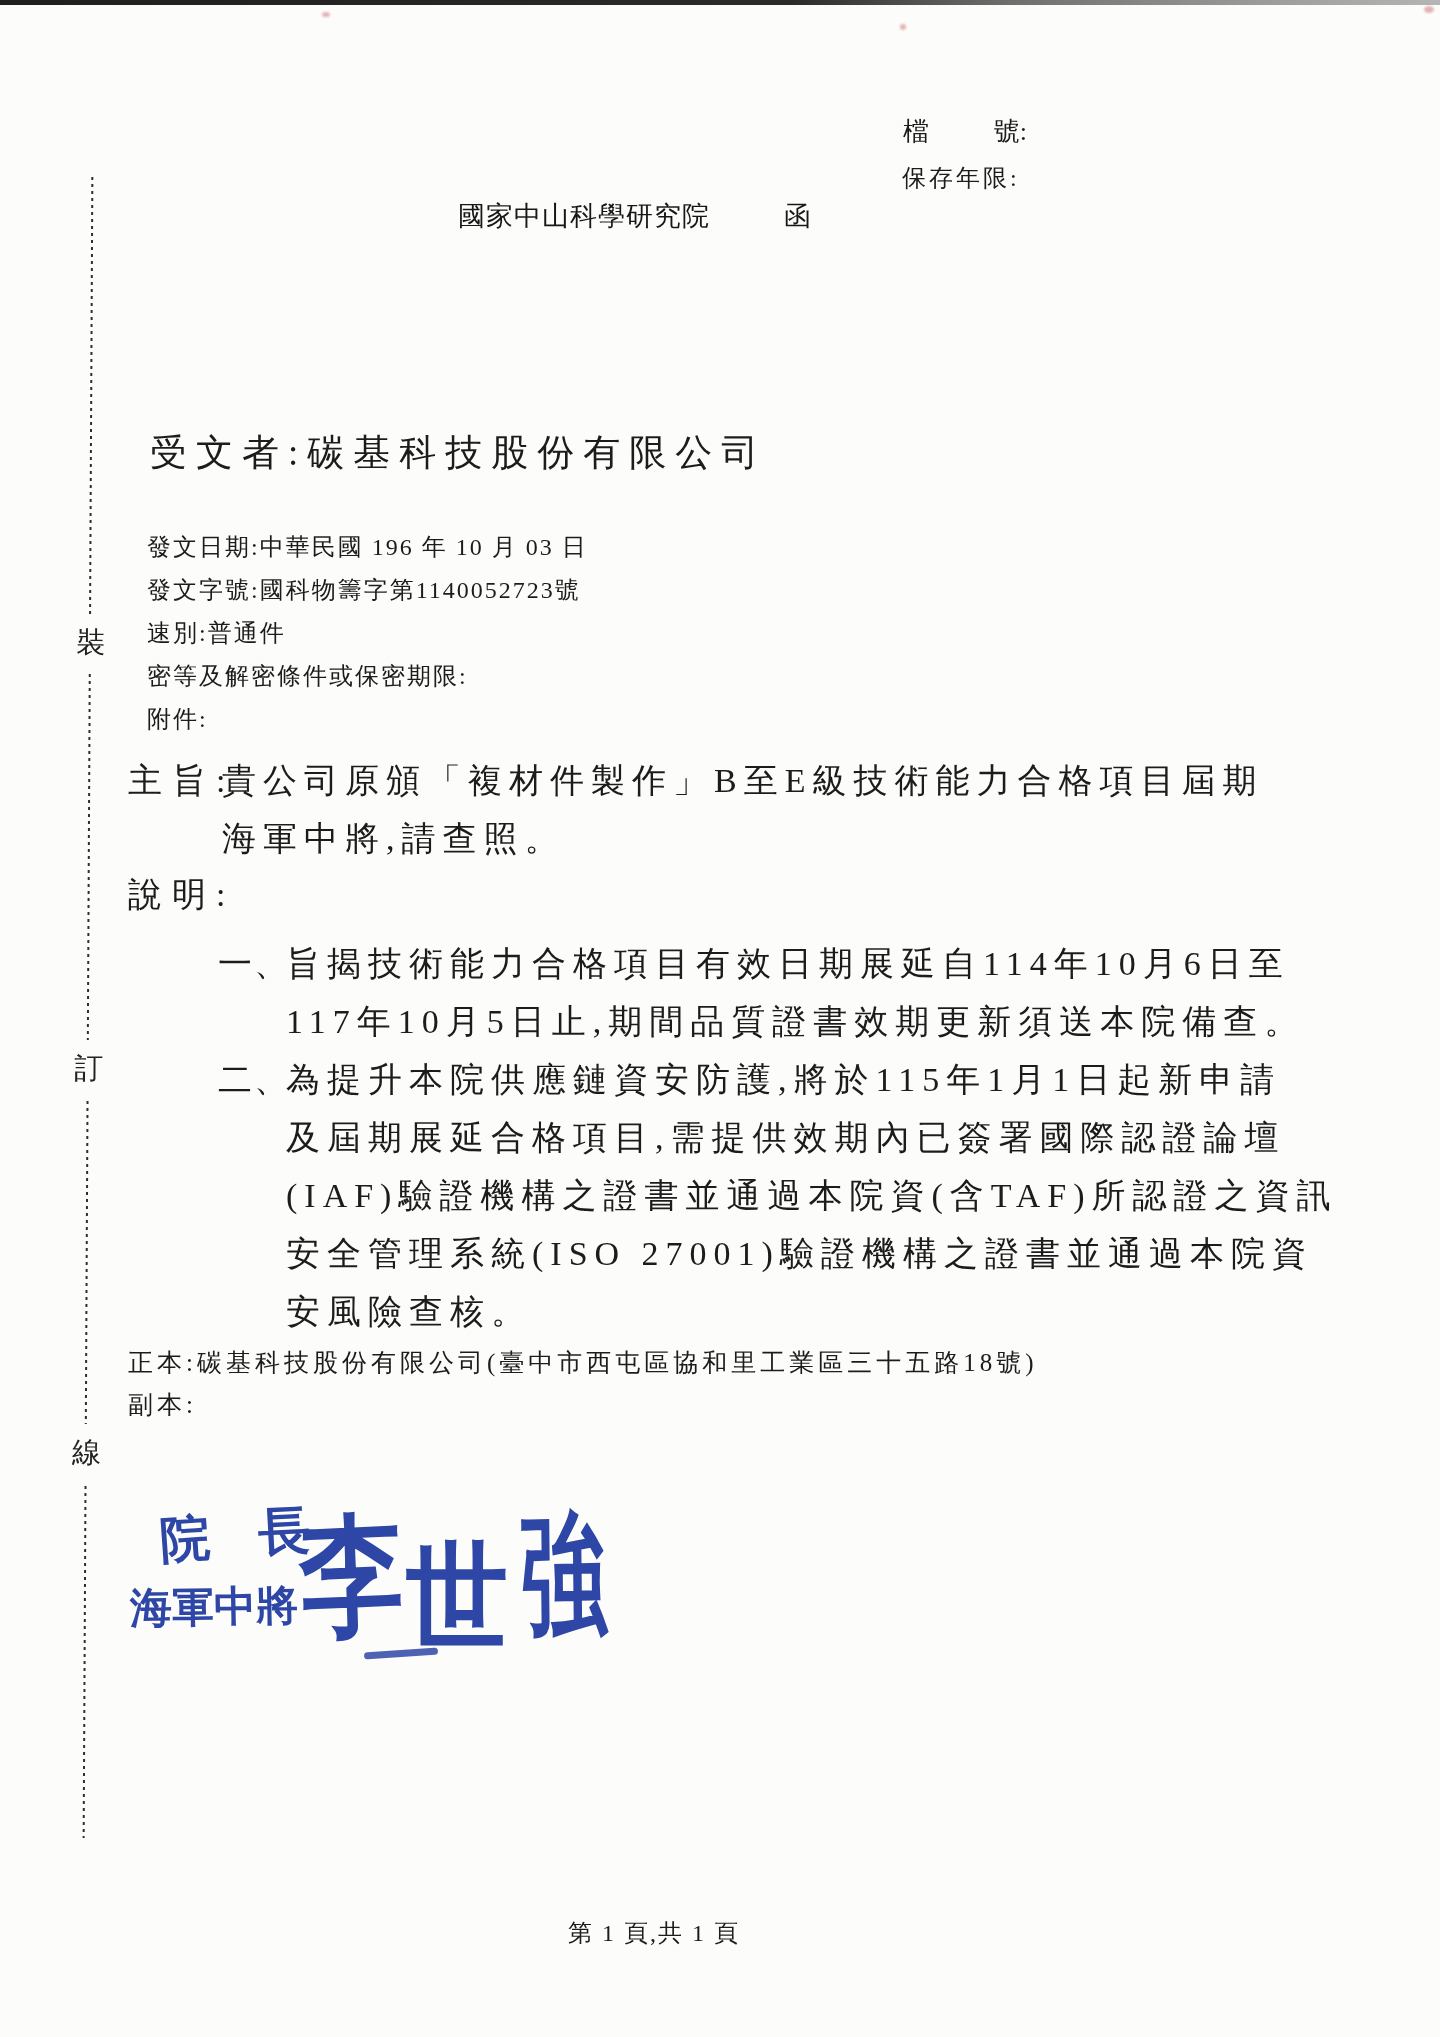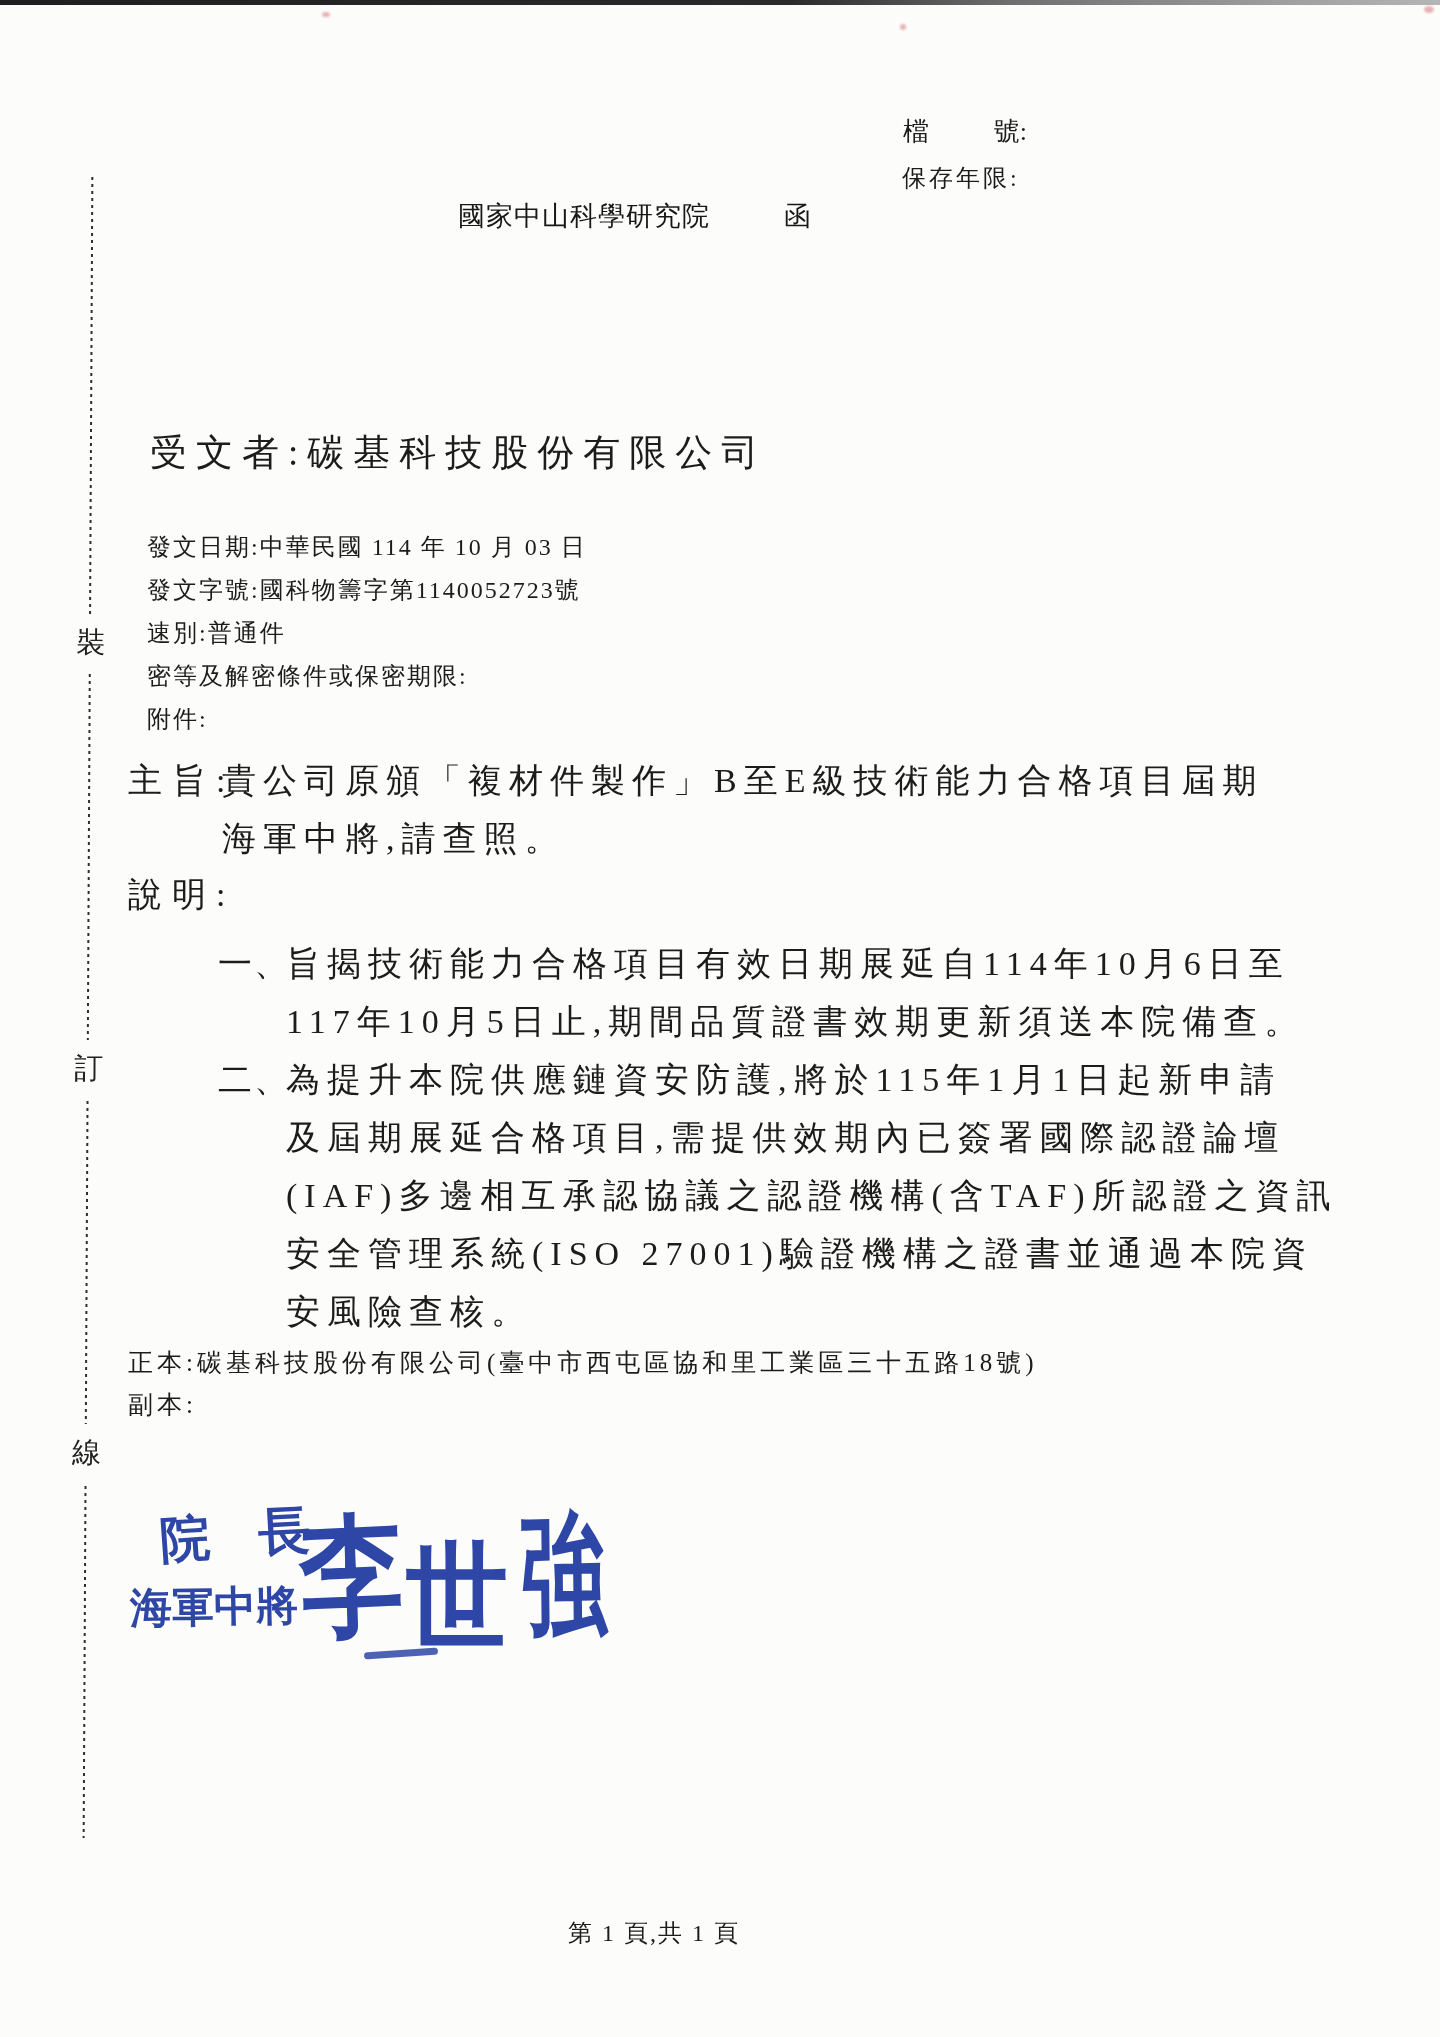--- a/index.html
+++ b/index.html
@@ -76,41 +76,41 @@
     <span>國家中山科學研究院</span>
     <span>函</span>
   </div>
 
 
   <div class="abs recipient">
     <span>受文者:</span><span>碳基科技股份有限公司</span>
   </div>
 
   <div class="abs meta">
-    <div>發文日期:中華民國 114 年 10 月 03 日</div>
+    <div>發文日期:中華民國 196 年 10 月 03 日</div>
     <div>發文字號:國科物籌字第1140052723號</div>
     <div>速別:普通件</div>
     <div>密等及解密條件或保密期限:</div>
     <div>附件:</div>
   </div>
 
   <div class="abs lbl" style="left:128px;top:760px;">主旨:</div>
   <div class="abs body-line" style="left:222px;top:760px;">貴公司原頒「複材件製作」B至E級技術能力合格項目屆期</div>
   <div class="abs body-line" style="left:222px;top:818px;">海軍中將,請查照。</div>
 
   <div class="abs lbl" style="left:128px;top:874px;">說明:</div>
 
   <div class="abs marker" style="left:218px;top:943px;">一、</div>
   <div class="abs body-line" style="left:286px;top:943px;">旨揭技術能力合格項目有效日期展延自114年10月6日至</div>
   <div class="abs body-line" style="left:286px;top:1001px;">117年10月5日止,期間品質證書效期更新須送本院備查。</div>
 
   <div class="abs marker" style="left:218px;top:1059px;">二、</div>
   <div class="abs body-line" style="left:286px;top:1059px;">為提升本院供應鏈資安防護,將於115年1月1日起新申請</div>
   <div class="abs body-line" style="left:286px;top:1117px;">及屆期展延合格項目,需提供效期內已簽署國際認證論壇</div>
-  <div class="abs body-line" style="left:286px;top:1175px;">(IAF)多邊相互承認協議之認證機構(含TAF)所認證之資訊</div>
+  <div class="abs body-line" style="left:286px;top:1175px;">(IAF)驗證機構之證書並通過本院資(含TAF)所認證之資訊</div>
   <div class="abs body-line" style="left:286px;top:1233px;">安全管理系統(ISO 27001)驗證機構之證書並通過本院資</div>
   <div class="abs body-line" style="left:286px;top:1291px;">安風險查核。</div>
 
   <div class="abs copies" style="left:128px;top:1347px;">正本:碳基科技股份有限公司(臺中市西屯區協和里工業區三十五路18號)</div>
   <div class="abs copies" style="left:128px;top:1389px;">副本:</div>
 
   <div class="sig">
     <span class="t1">院</span>
     <span class="t2">長</span>
     <span class="rank">海軍中將</span>

